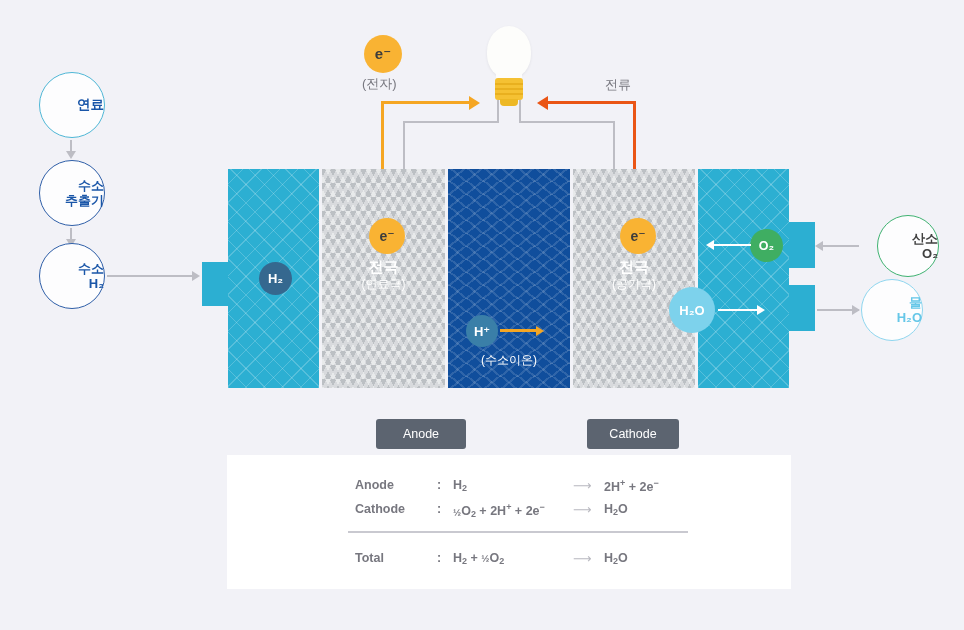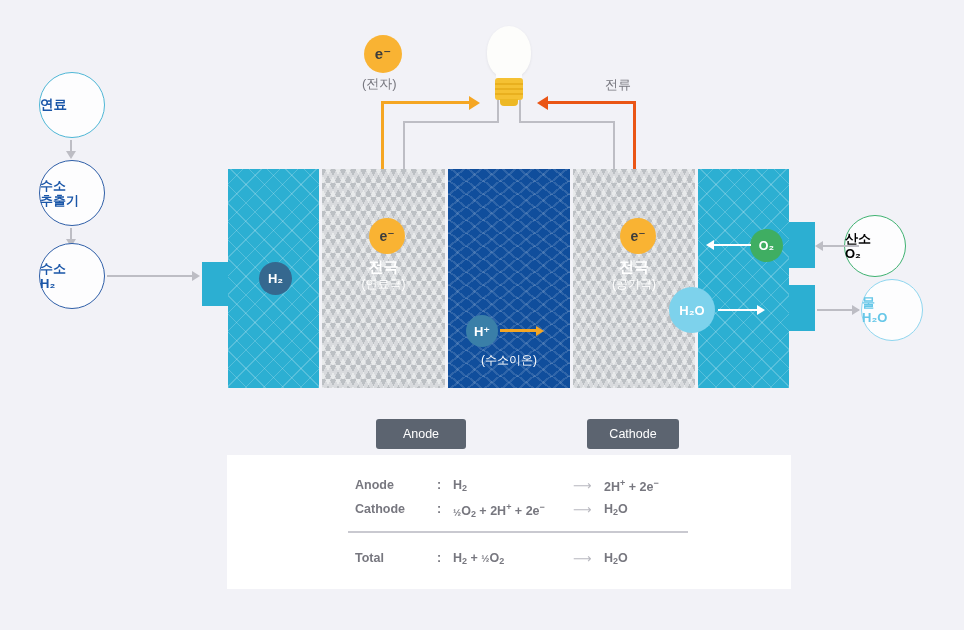--- a/index.html
+++ b/index.html
@@ -8,33 +8,33 @@
     background:#f2f2f7;
     font-family:"Liberation Sans","DejaVu Sans",sans-serif;
     overflow:hidden;
     position:relative;
   }
   #stage{position:absolute;left:0;top:0;width:964px;height:630px;}
 
   
   .circ{
     position:absolute;border-radius:50%;
-    display:flex;flex-direction:column;align-items:flex-start;justify-content:center;
+    display:flex;flex-direction:column;align-items:flex-end;justify-content:center;
     background:#fdfdfe;box-sizing:border-box;
     line-height:1.18;text-align:center;
   }
   .circ .l1,.circ .l2{display:block;}
   .c-fuel{left:39px;top:72px;width:66px;height:66px;border:1.6px solid #4fb7d6;
           color:#1a56a8;font-size:13.5px;font-weight:bold;}
   .c-ref{left:39px;top:160px;width:66px;height:66px;border:1.6px solid #2f5fa8;
          color:#1a56a8;font-size:13px;font-weight:bold;}
   .c-h2{left:39px;top:243px;width:66px;height:66px;border:1.6px solid #2f5fa8;
         color:#1a56a8;font-size:13px;font-weight:bold;}
-  .c-o2{left:844px;top:215px;width:62px;height:62px;border:1.6px solid #3fb271;
-        color:#000000;font-size:13px;font-weight:bold;}
+  .c-o2{left:877px;top:215px;width:62px;height:62px;border:1.6px solid #3fb271;
+        color:#404040;font-size:13px;font-weight:bold;}
   .c-h2o{left:861px;top:279px;width:62px;height:62px;border:1.6px solid #8fd6ef;
          color:#66c7e8;font-size:13px;font-weight:bold;}
 
   
   .gline{position:absolute;background:#bdbdc4;}
   .gtri{position:absolute;width:0;height:0;}
   .gtri.down{border-left:5.5px solid transparent;border-right:5.5px solid transparent;border-top:8px solid #bdbdc4;}
   .gtri.right{border-top:5.5px solid transparent;border-bottom:5.5px solid transparent;border-left:8px solid #bdbdc4;}
   .gtri.left{border-top:5.5px solid transparent;border-bottom:5.5px solid transparent;border-right:8px solid #bdbdc4;}
 

